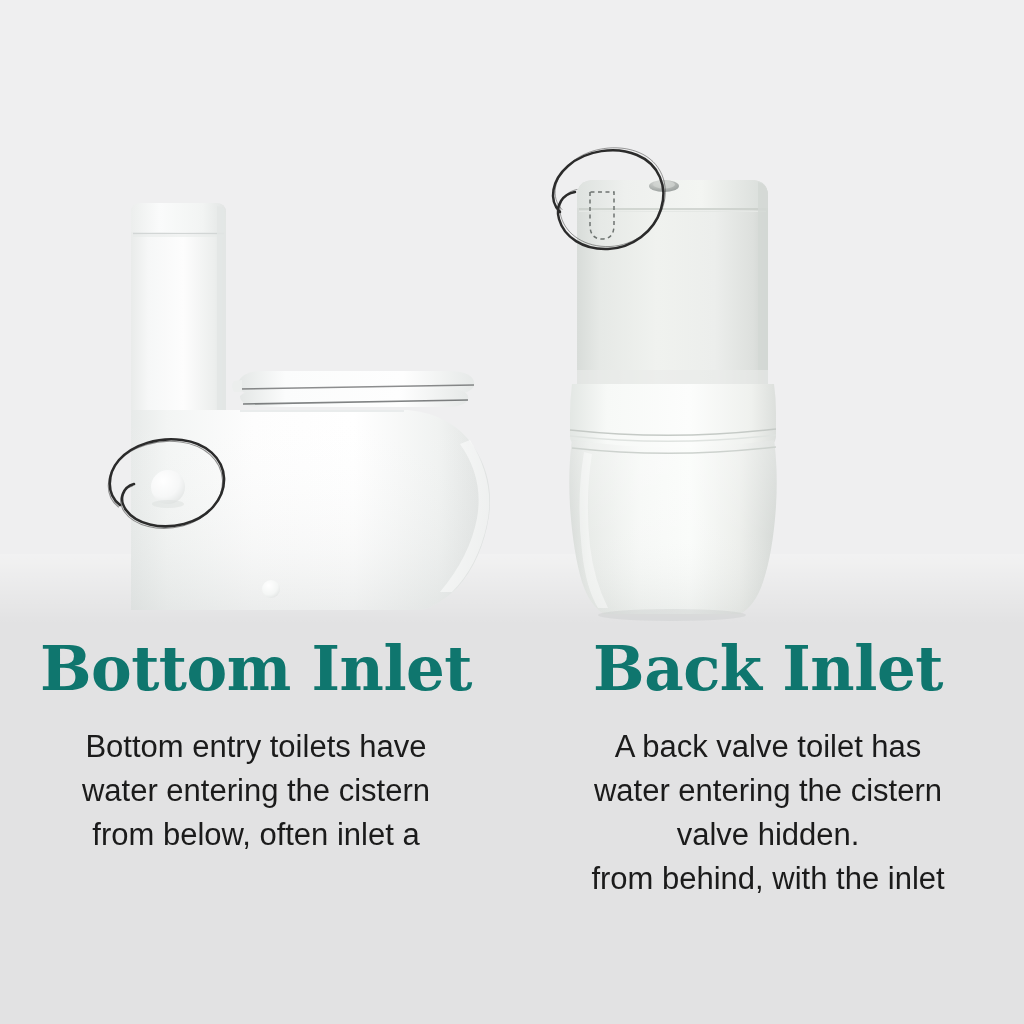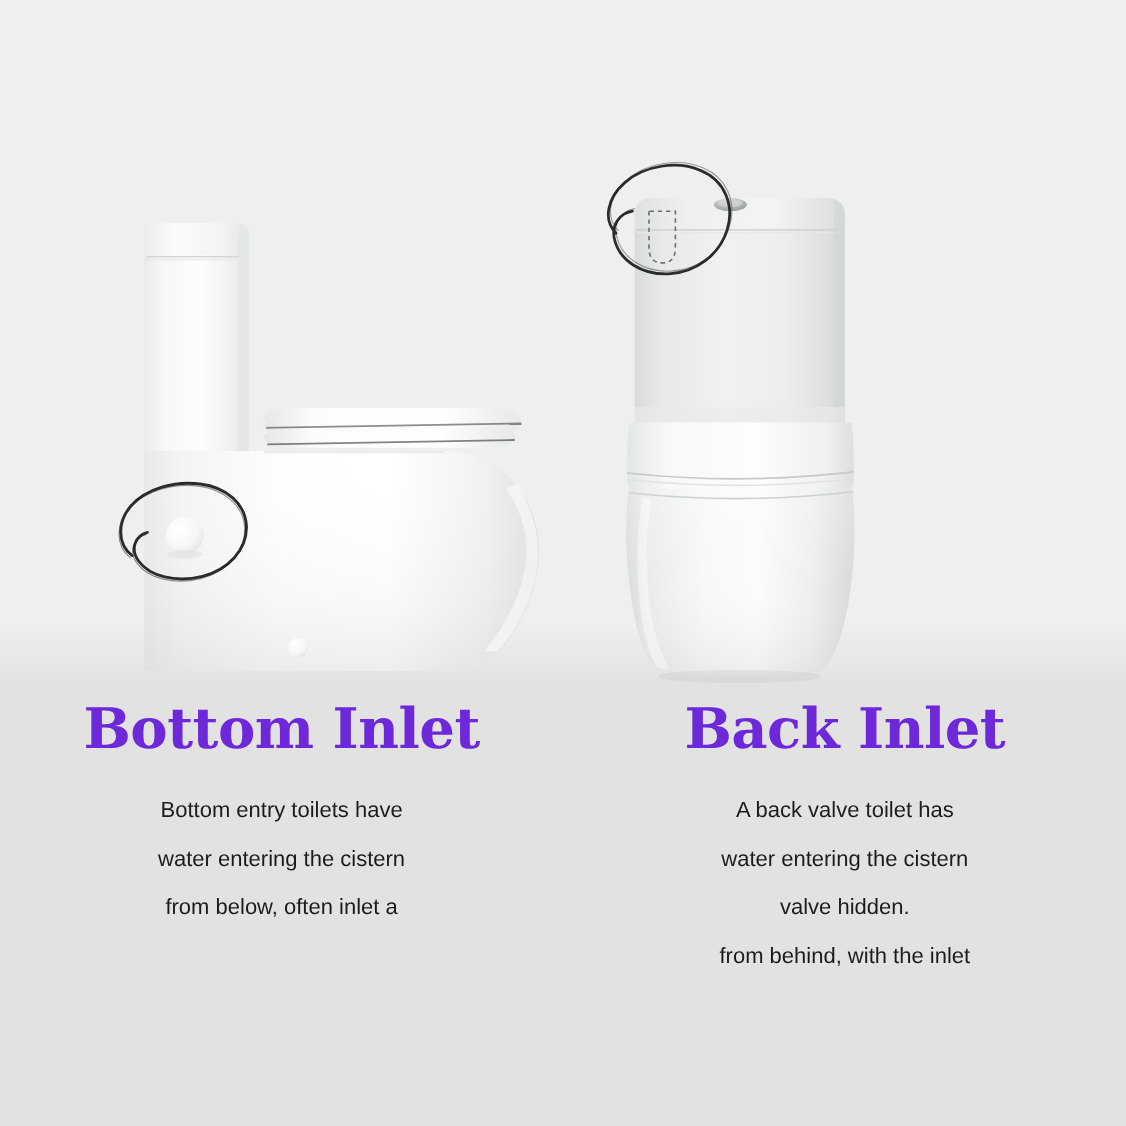--- a/index.html
+++ b/index.html
@@ -54,32 +54,32 @@
     position: absolute;
     width: 440px;
     text-align: center;
   }
   #col-left  { left: 36px;  top: 638px; }
   #col-right { left: 548px; top: 638px; }
 
   .heading {
     font-family: "DejaVu Serif", "Liberation Serif", serif;
     font-weight: 700;
-    font-size: 51px;
+    font-size: 61px;
     letter-spacing: -0.5px;
     line-height: 1.0;
-    color: #6d28d9;
+    color: #0f766e;
     margin: 0 0 26px 0;
     white-space: nowrap;
   }
 
   .body-copy {
     font-family: "Liberation Sans", sans-serif;
     font-weight: 400;
-    font-size: 20px;
+    font-size: 31px;
     line-height: 44px;
     color: #1b1b1b;
     margin: 16px;
   }
   .body-copy .ln { display: block; }
 </style>
 </head>
 <body>
 
 <div id="canvas">

